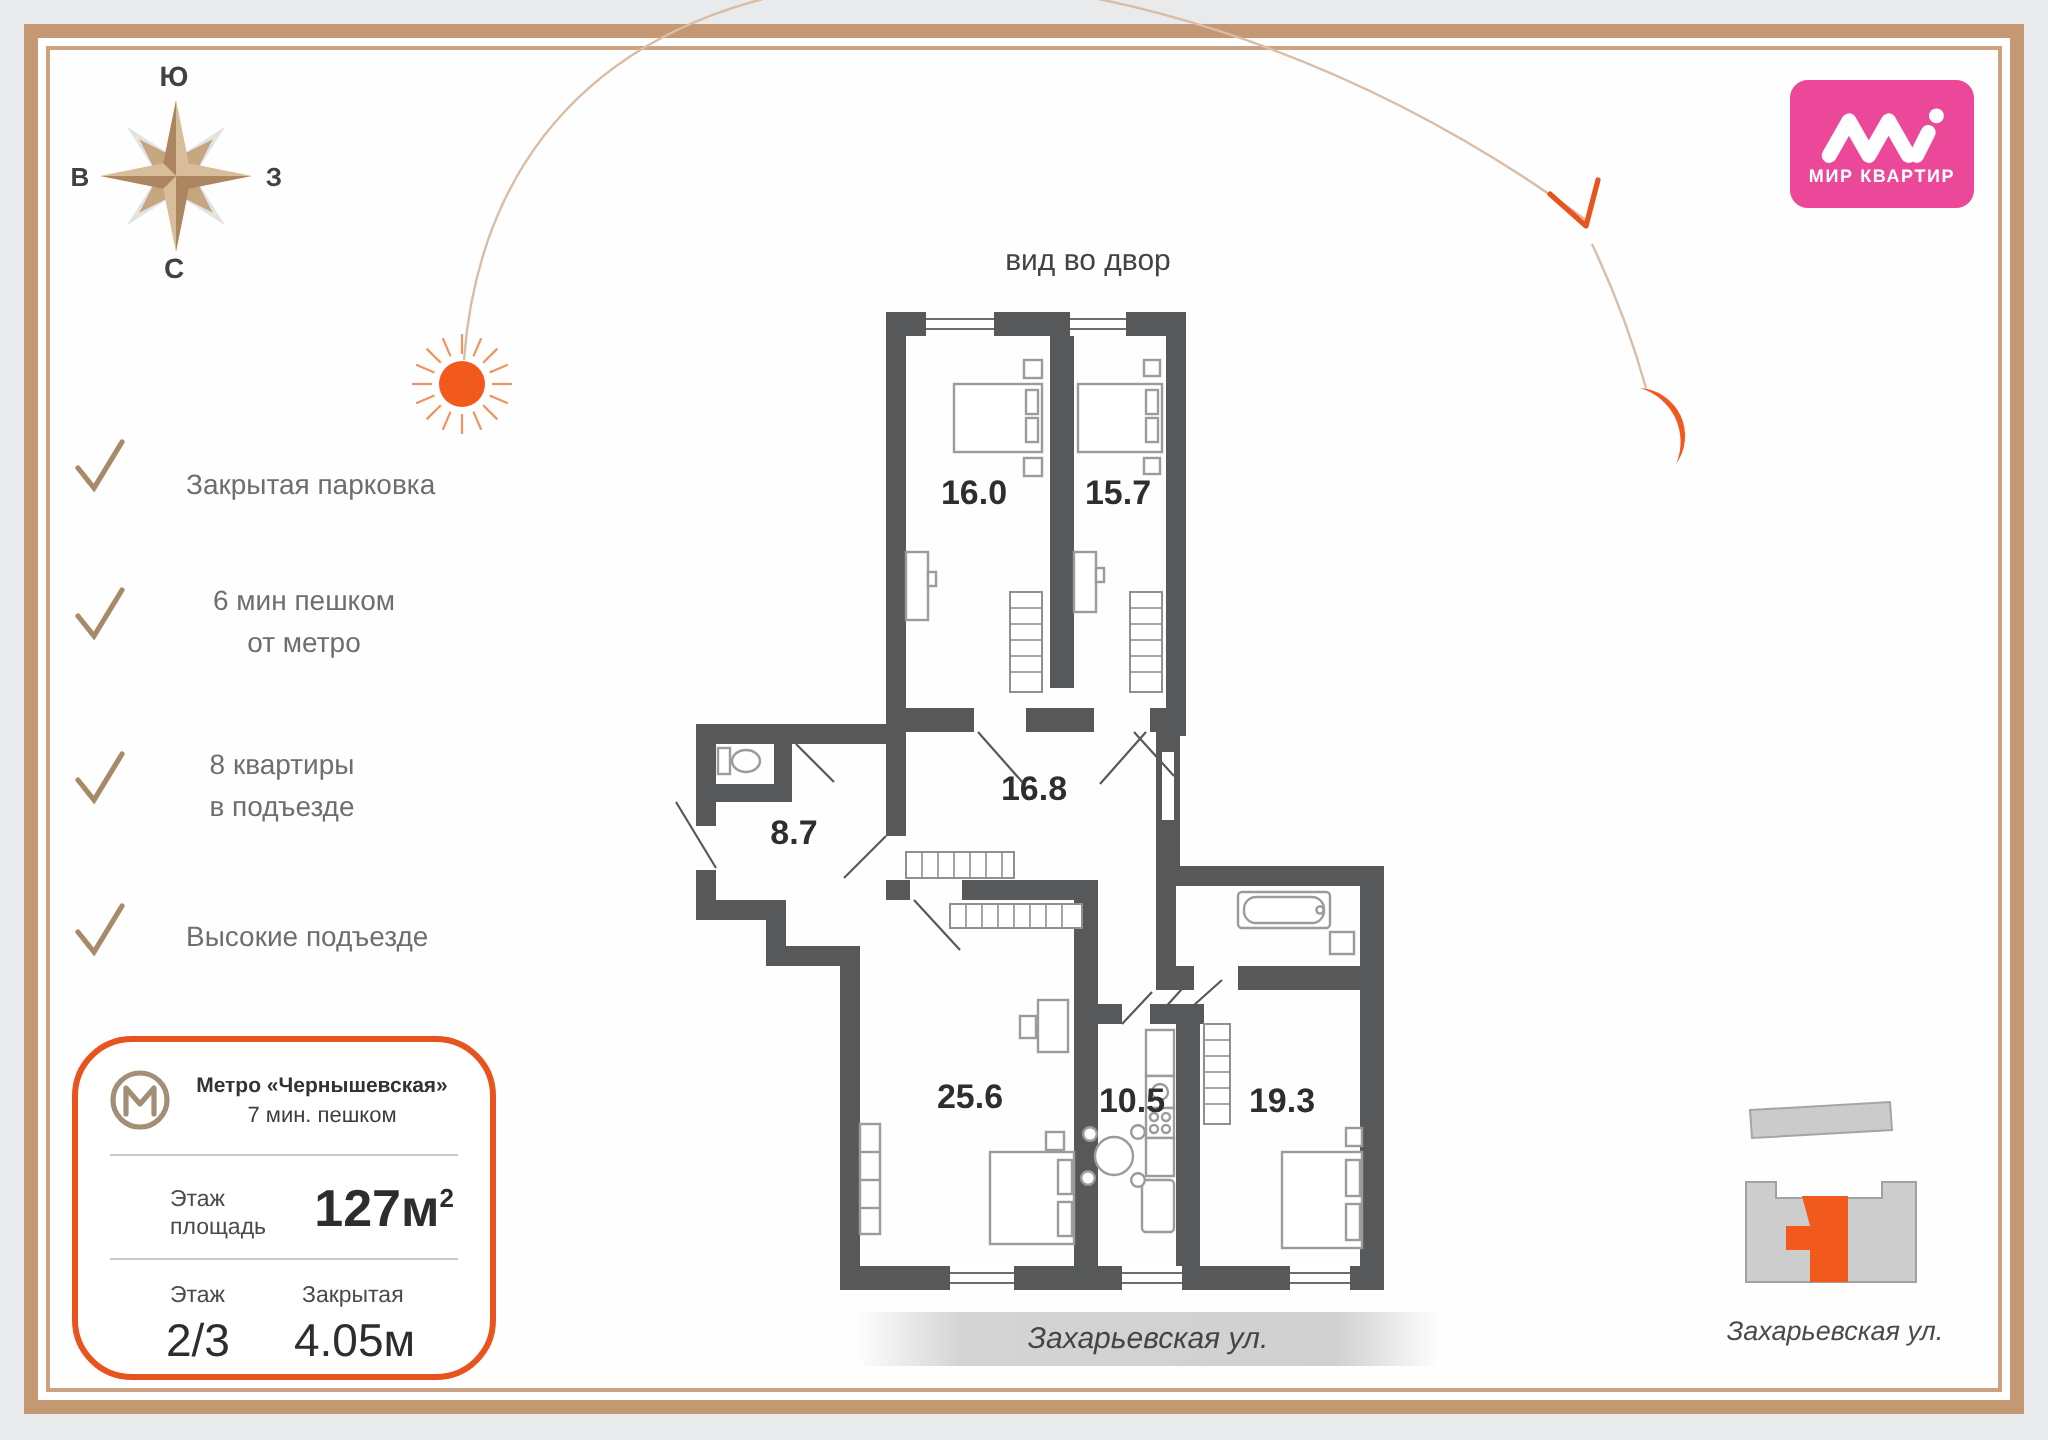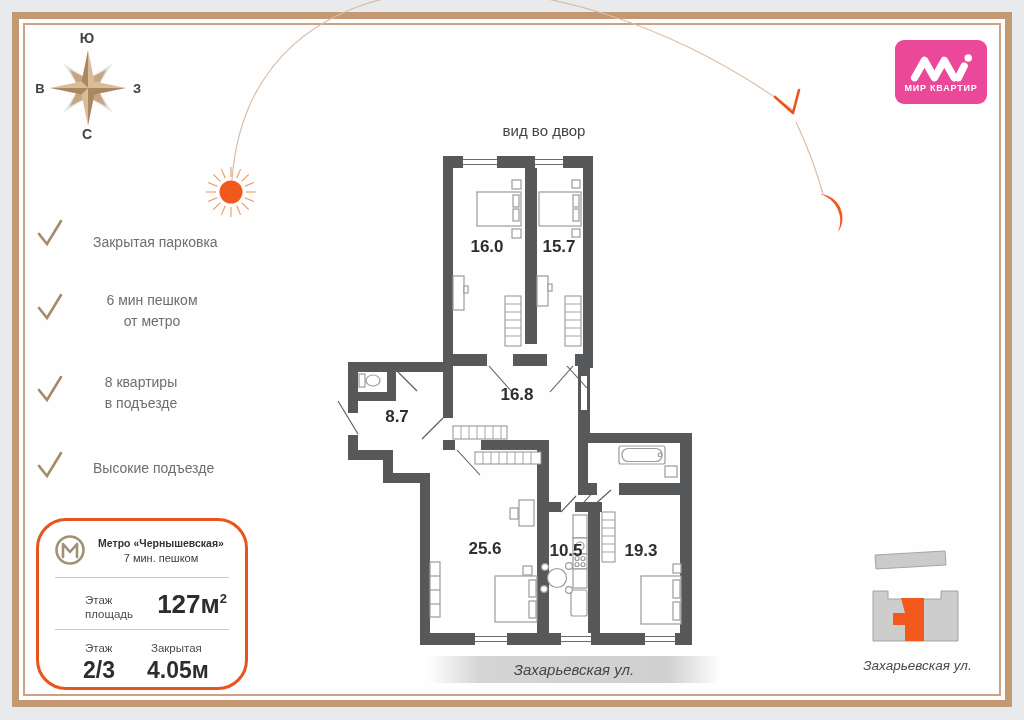--- a/index.html
+++ b/index.html
@@ -29,21 +29,21 @@
   
   .card{left:36px;top:518px;width:212px;height:172px;background:#fff;
     border:3px solid #e8541d;border-radius:30px;box-sizing:border-box;}
   .card .metro-row{position:absolute;left:14px;top:12px;right:10px;display:flex;align-items:center;}
   .metro-texts{flex:1;text-align:center;color:#333;}
   .metro-name{font-size:10.5px;font-weight:bold;}
   .metro-walk{font-size:11px;margin-top:3px;color:#3c3c3c;}
   .hr{position:absolute;left:16px;right:16px;height:1px;background:#c9c9c9;}
   .lab{font-size:11.5px;color:#4a4a4c;line-height:14px;}
   .val-big{font-size:26px;font-weight:bold;color:#2d2d2f;}
-  .val-mid{font-size:23px;font-weight:bold;color:#2d2d2f;}
+  .val-mid{font-size:23px;font-weight:normal;color:#2d2d2f;}
   sup{font-size:13px;}
   
   .street-band{left:428px;top:656px;width:292px;height:27px;
     background:linear-gradient(to right, rgba(213,213,213,0), #d4d4d4 18%, #d0d0d0 82%, rgba(213,213,213,0));
     display:flex;align-items:center;justify-content:center;
     font-style:italic;font-size:15px;color:#454545;}
   .site-label{left:845px;top:658px;width:145px;text-align:center;
     font-style:italic;font-size:13.5px;color:#4a4a4a;}
   svg{display:block;}
   .noptr{pointer-events:none;}

